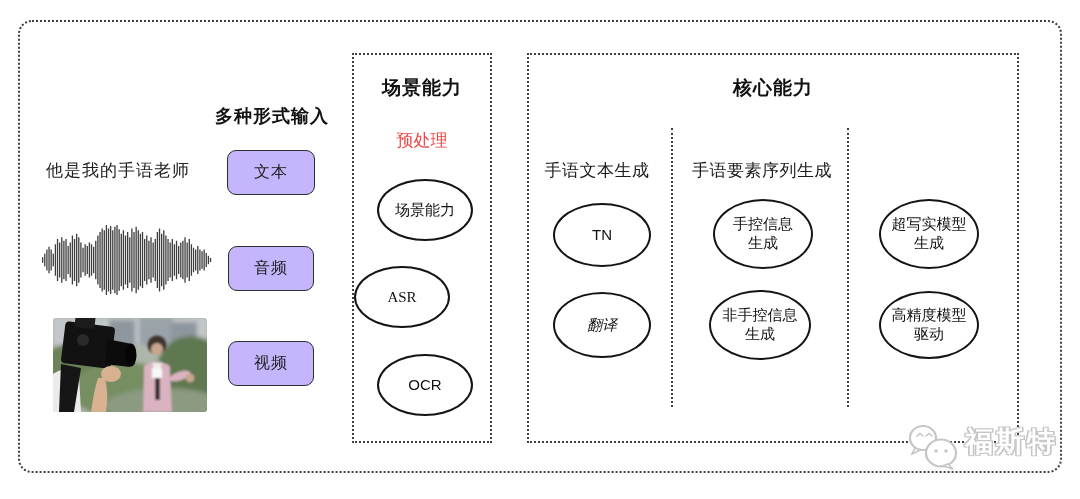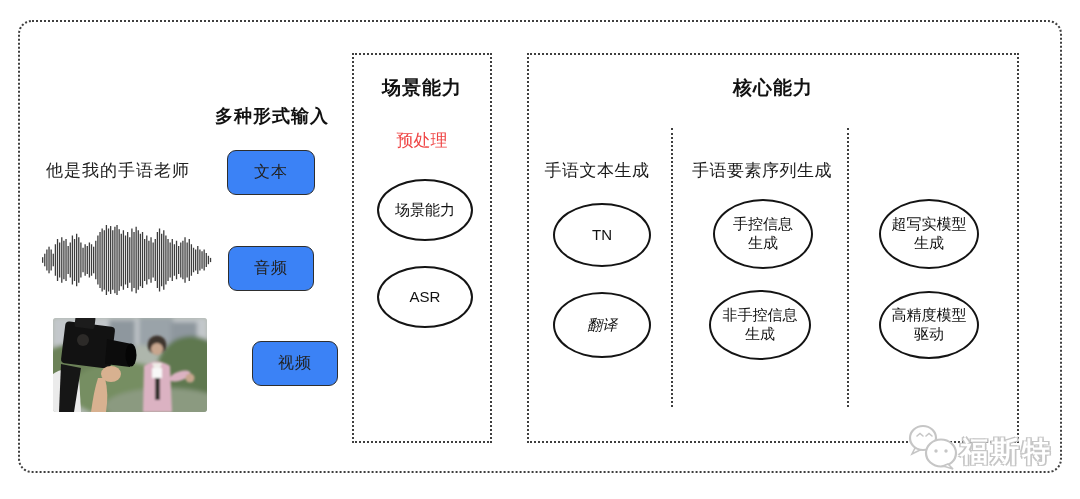--- a/index.html
+++ b/index.html
@@ -33,49 +33,49 @@
   #h-col1{ left:597px; top:159px; }
   #h-col2{ left:762px; top:159px; }
   #h-col3{ left:931px; top:159px; }
   .ellipse{
     position:absolute; border:2.5px solid #141414; border-radius:50%;
     background:#fff; display:flex; align-items:center; justify-content:center;
     text-align:center; font-size:15px; line-height:1.25; white-space:pre-line;
     color:#111;
   }
   #el-summary{ left:377px; top:179px; width:92px; height:58px; }
-  #el-asr    { left:377px; top:266px; width:92px; height:58px; }
+  #el-asr    { left:354px; top:266px; width:92px; height:58px;font-family:Liberation Serif, serif; }
   #el-ocr    { left:377px; top:354px; width:92px; height:58px; }
   #el-tn       { left:553px; top:203px; width:94px; height:60px; font-size:15px;}
   #el-translate{ left:553px; top:292px; width:94px; height:62px;font-style:italic; }
   #el-manual   { left:713px; top:199px; width:96px; height:66px; }
   #el-nonmanual{ left:709px; top:290px; width:98px; height:66px; }
   #el-hyper    { left:879px; top:199px; width:96px; height:66px; }
   #el-precision{ left:879px; top:291px; width:96px; height:64px; }
   #input-title{
     position:absolute; left:215px; top:104px; font-size:18px; font-weight:bold;
     letter-spacing:1px; color:#111;
   }
   #sample-text{ position:absolute; left:46px; top:159px; font-size:17px; color:#222; letter-spacing:1px; }
   .io-box{
     position:absolute; border:1.6px solid #2e2e2e; border-radius:9px;
-    background:#3b82f6; display:flex; align-items:center; justify-content:center;
+    background:#c4b5fd; display:flex; align-items:center; justify-content:center;
     font-size:16px; color:#222; letter-spacing:1px;
   }
   #box-text { left:227px; top:150px; width:86px; height:43px; }
   #box-audio{ left:228px; top:246px; width:84px; height:43px; }
-  #box-video{ left:228px; top:341px; width:84px; height:43px;margin-left:24px; }
+  #box-video{ left:228px; top:341px; width:84px; height:43px; }
   #waveform{ position:absolute; left:42px; top:223px; width:170px; height:74px; }
   #photo{
     position:absolute; left:53px; top:318px; width:154px; height:94px;
     border-radius:3px; overflow:hidden;
   }
   #watermark{
-    position:absolute; left:906px; top:423px; display:flex; align-items:flex-end;
-    background:transparent;
+    position:absolute; left:906px; top:423px; display:flex; align-items:flex-start;
+    gap:5px; background:transparent;
   }
   #watermark-text{
     font-size:28px; font-weight:bold; letter-spacing:3px; color:#ffffff;
     text-shadow:-1.4px -1.4px 0 #c6c6c6, 1.4px -1.4px 0 #c6c6c6,
                 -1.4px 1.4px 0 #c6c6c6, 1.4px 1.4px 0 #c6c6c6;
   }
 </style>
 </head>
 <body>
 
@@ -218,20 +218,21 @@
   <div class="io-box" id="box-text">文本</div>
   <div class="io-box" id="box-audio">音频</div>
   <div class="io-box" id="box-video">视频</div>
 
   <div class="panel" id="scene-box">
     <div class="panel-title">场景能力</div>
     <div class="panel-subtitle">预处理</div>
   </div>
   <div class="ellipse" id="el-summary">场景能力</div>
   <div class="ellipse" id="el-asr">ASR</div>
+  <div class="ellipse" id="el-ocr">OCR</div>
 
   <div class="panel" id="core-box">
     <div class="panel-title">核心能力</div>
   </div>
   <div class="v-divider" id="divider-1"></div>
   <div class="v-divider" id="divider-2"></div>
 
   <div class="col-header" id="h-col1">手语文本生成</div>
   <div class="col-header" id="h-col2">手语要素序列生成</div>
 

